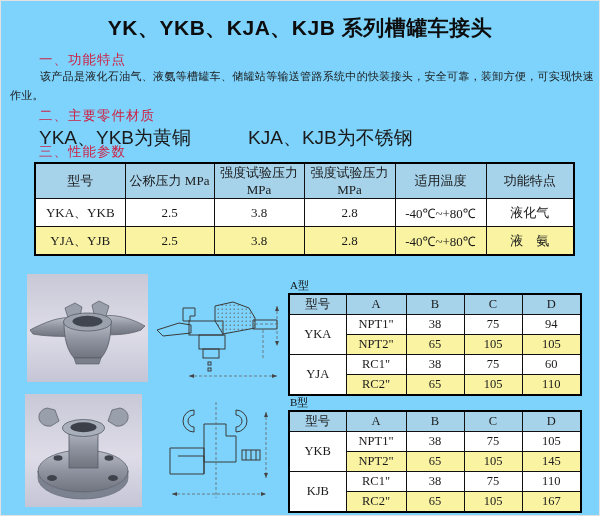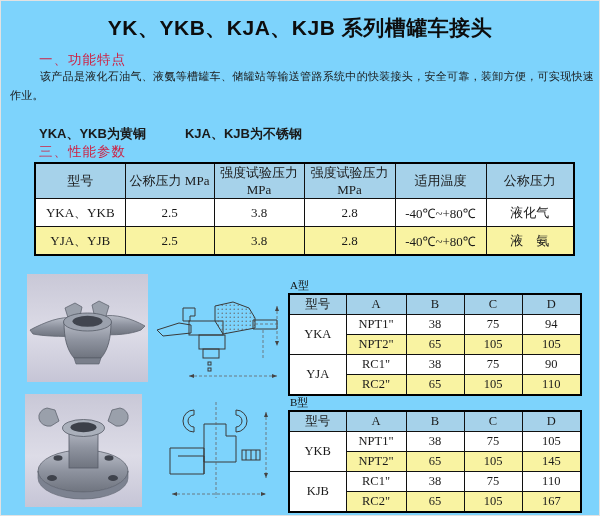--- a/index.html
+++ b/index.html
@@ -15,21 +15,21 @@
   }
   .sec-h {
     position:absolute; left:38px; font-size:13.5px; font-weight:normal;
     color:#ce2143; letter-spacing:1px;
   }
   .body-p {
     position:absolute; left:9px; top:66px; width:584px;
     font-size:11px; line-height:19px; text-indent:30px;
     text-align:justify; letter-spacing:0.2px;
   }
-  .mat-line { position:absolute; left:38px; top:124px; font-size:13px;font-weight:bold; }
+  .mat-line { position:absolute; left:38px; top:124px; font-size:19px; }
   table { border-collapse:collapse; position:absolute; table-layout:fixed; }
   table.perf {
     left:33px; top:161px; width:539px;
     font-family:"Liberation Serif", serif; font-size:13px;
     border:2px solid #000;
   }
   .perf th, .perf td { border:1px solid #101010; text-align:center; padding:0; font-weight:normal; }
   .perf thead th { background:#a6d2ea; height:28px; }
   .perf td { height:27px; background:#ffffff; }
   .perf tr.alt td { background:#f9f3a2; }
@@ -54,41 +54,42 @@
 </head>
 <body>
 
 <div class="page">
 
   <div class="title">YK、YKB、KJA、KJB 系列槽罐车接头</div>
 
   <div class="sec-h" style="top:50px">一、功能特点</div>
   <div class="body-p">该产品是液化石油气、液氨等槽罐车、储罐站等输送管路系统中的快装接头，安全可靠，装卸方便，可实现快速作业。</div>
 
+  <div class="sec-h" style="top:106px">二、主要零件材质</div>
   <div class="mat-line">YKA、YKB为黄铜　　　KJA、KJB为不锈钢</div>
 
   <div class="sec-h" style="top:142px">三、性能参数</div>
 
   <table class="perf">
     <colgroup>
         <col style="width:90px">
         <col style="width:89px">
         <col style="width:90px">
         <col style="width:91px">
         <col style="width:91px">
         <col style="width:88px">
       </colgroup>
     <thead>
       <tr>
         <th>型号</th>
         <th>公称压力 MPa</th>
         <th>强度试验压力MPa</th>
         <th>强度试验压力MPa</th>
         <th>适用温度</th>
-        <th>公称压力</th>
+        <th>功能特点</th>
       </tr>
     </thead>
     <tbody>
       <tr>
         <td>YKA、YKB</td>
         <td>2.5</td>
         <td>3.8</td>
         <td>2.8</td>
         <td>-40℃~+80℃</td>
         <td>液化气</td>
@@ -191,21 +192,21 @@
         <td class="c">NPT2"</td>
         <td class="c">65</td>
         <td class="c">105</td>
         <td class="c">105</td>
       </tr>
       <tr>
         <td rowspan="2">YJA</td>
         <td class="c">RC1"</td>
         <td class="c">38</td>
         <td class="c">75</td>
-        <td class="c">90</td>
+        <td class="c">60</td>
       </tr>
       <tr class="alt">
         <td class="c">RC2"</td>
         <td class="c">65</td>
         <td class="c">105</td>
         <td class="c">110</td>
       </tr>
     </tbody>
   </table>
 

